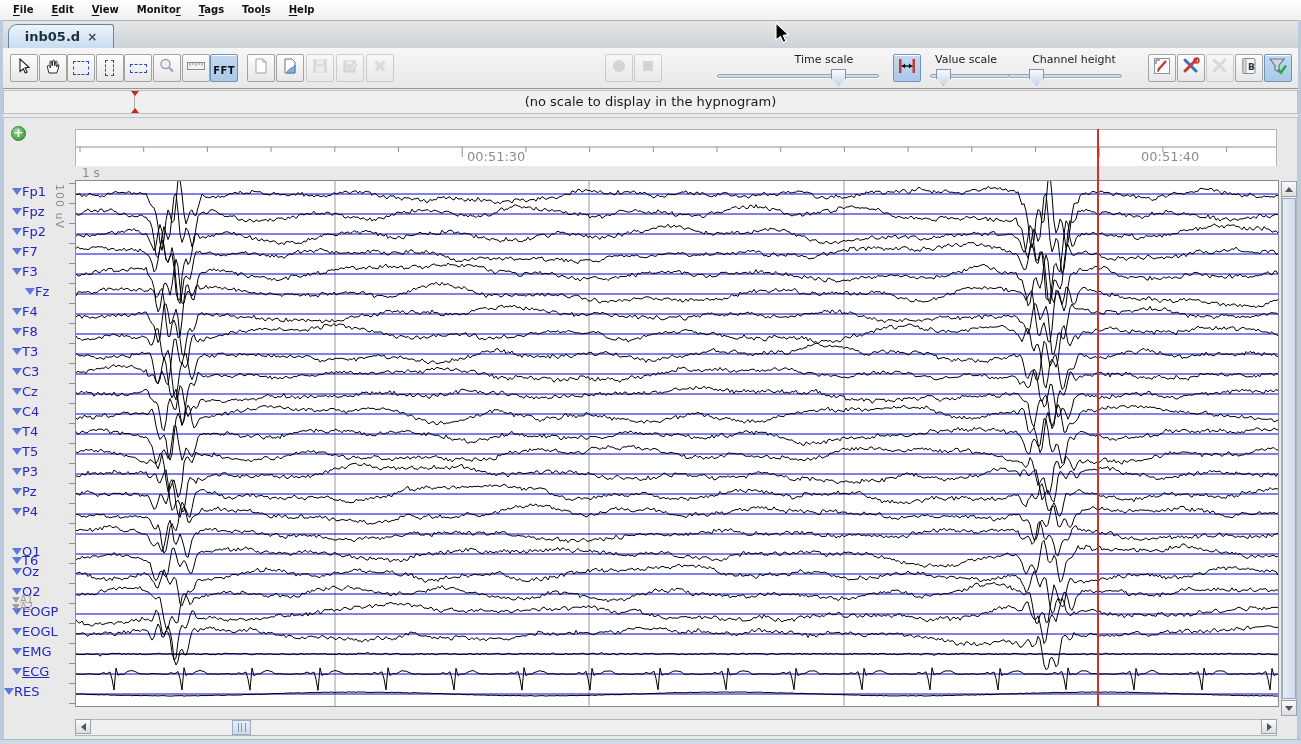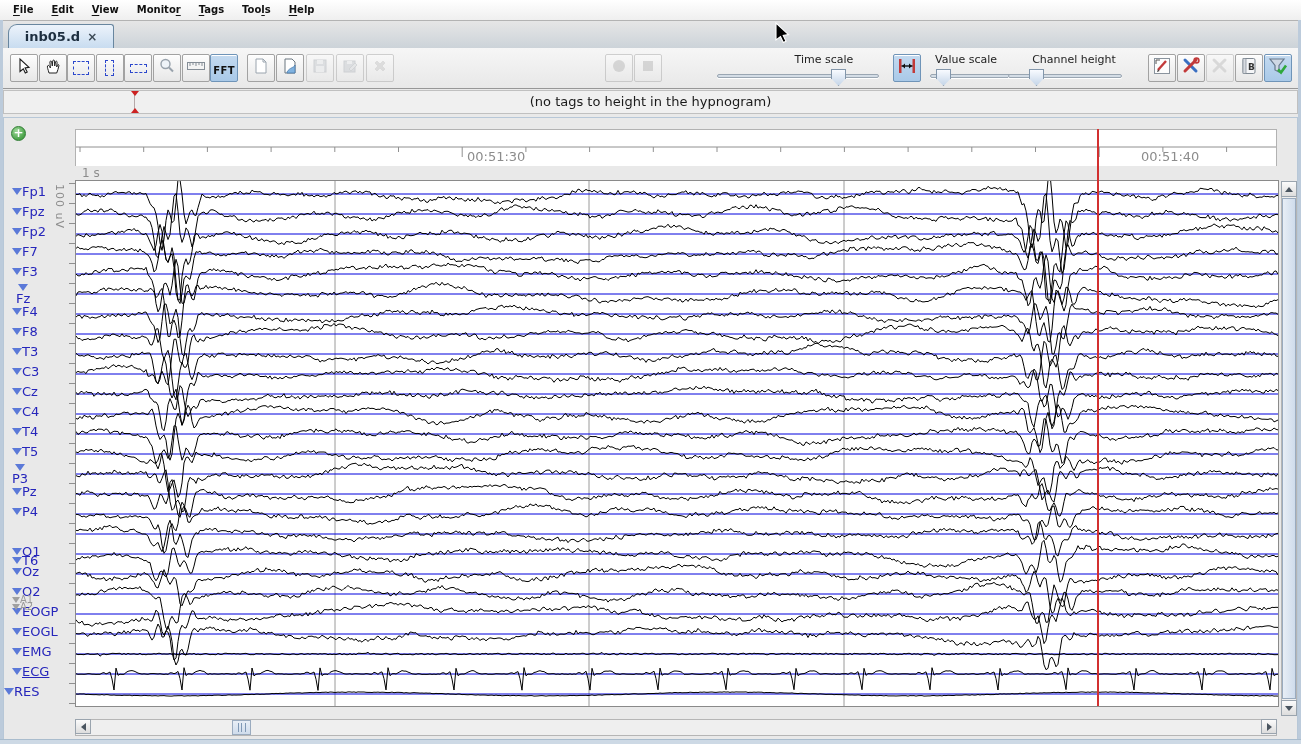--- a/index.html
+++ b/index.html
@@ -256,21 +256,21 @@
           <path d="M3,3 H17 L12,9.5 V16 L8,14 V9.5 Z" fill="#cfd8e4" stroke="#66788c" stroke-width="1.2"></path>
           <path d="M11,13.5 L14,16.5 L19,9.5" fill="none" stroke="#2ea83c" stroke-width="2.6"></path>
         </svg></span>
     </div>
   </div>
 
 <div class="hypno">
   <div class="hyp-line"></div>
   <div class="hyp-tri top"></div>
   <div class="hyp-tri bot"></div>
-  <div class="hypno-msg">(no tags to height in the hypnogram)</div>
+  <div class="hypno-msg">(no scale to display in the hypnogram)</div>
 </div>
 
 <div class="main-bg"></div>
 <div class="add-btn">+</div>
 
 <div class="timeline">
   <svg id="tl-svg" width="1200" height="35">
       <line x1="0" y1="17" x2="1200" y2="17" stroke="#909090" stroke-width="1"></line>
       <line x1="4" y1="17" x2="4" y2="22" stroke="#909090" stroke-width="1"></line>
       <line x1="67.7" y1="17" x2="67.7" y2="22" stroke="#909090" stroke-width="1"></line>
@@ -313,21 +313,21 @@
       <span>Fp2</span>
     </div>
     <div class="ch-label" style="left: 12px; top: 244px;">
       <span class="tri"></span>
       <span>F7</span>
     </div>
     <div class="ch-label" style="left: 12px; top: 264px;">
       <span class="tri"></span>
       <span>F3</span>
     </div>
-    <div class="ch-label" style="left: 16px; top: 284px; flex-direction: column;">
+    <div class="ch-label" style="left: 25px; top: 284px;">
       <span class="tri"></span>
       <span>Fz</span>
     </div>
     <div class="ch-label" style="left: 12px; top: 304px;">
       <span class="tri"></span>
       <span>F4</span>
     </div>
     <div class="ch-label" style="left: 12px; top: 324px;">
       <span class="tri"></span>
       <span>F8</span>
@@ -349,21 +349,21 @@
       <span>C4</span>
     </div>
     <div class="ch-label" style="left: 12px; top: 424px;">
       <span class="tri"></span>
       <span>T4</span>
     </div>
     <div class="ch-label" style="left: 12px; top: 444px;">
       <span class="tri"></span>
       <span>T5</span>
     </div>
-    <div class="ch-label" style="left: 12px; top: 464px; flex-direction: column;">
+    <div class="ch-label" style="left: 12px; top: 464px;">
       <span class="tri"></span>
       <span>P3</span>
     </div>
     <div class="ch-label" style="left: 12px; top: 484px;">
       <span class="tri"></span>
       <span>Pz</span>
     </div>
     <div class="ch-label" style="left: 12px; top: 504px;">
       <span class="tri"></span>
       <span>P4</span>

